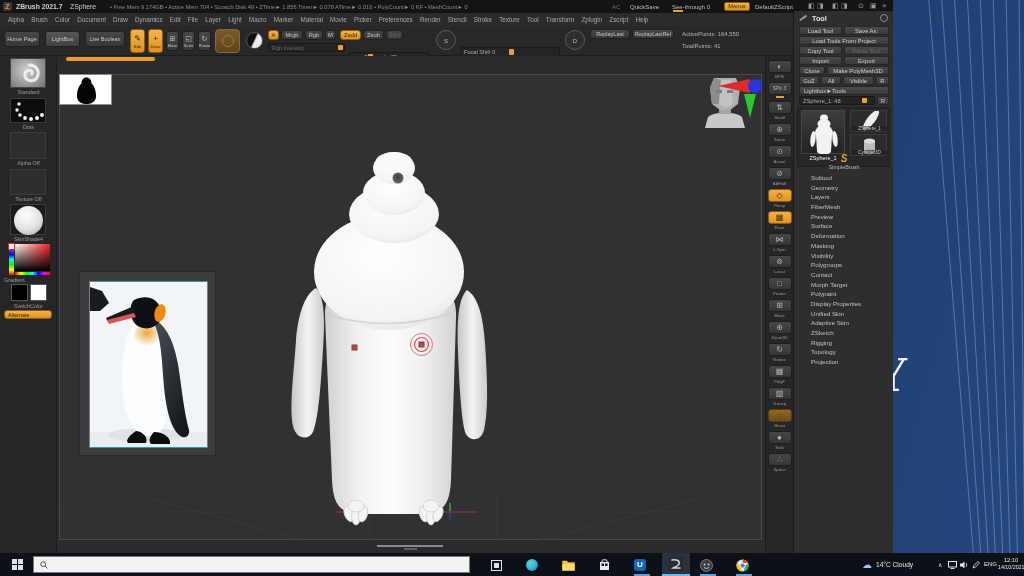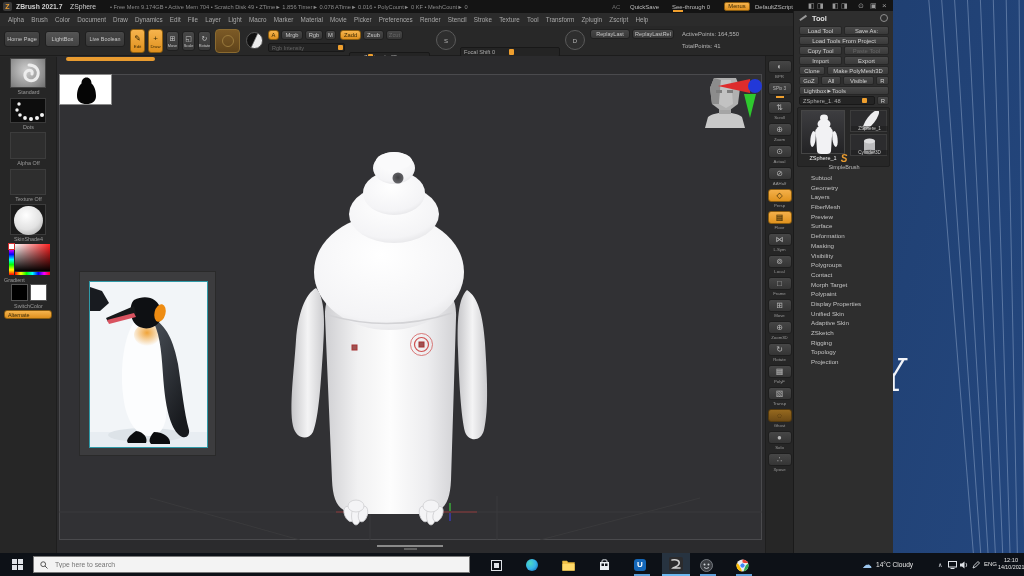--- a/index.html
+++ b/index.html
@@ -509,21 +509,20 @@
       <span class="abs" style="left:0;top:0;width:5px;height:5px;background:#dfe3e8;"></span>
       <span class="abs" style="left:6px;top:0;width:5px;height:5px;background:#dfe3e8;"></span>
       <span class="abs" style="left:0;top:6px;width:5px;height:5px;background:#dfe3e8;"></span>
       <span class="abs" style="left:6px;top:6px;width:5px;height:5px;background:#dfe3e8;"></span>
     </div>
     <div class="abs" style="left:33px;top:3px;width:437px;height:17px;background:#f3f3f3;border:1px solid #7a7a7a;display:flex;align-items:center;gap:5px;padding-left:6px;box-sizing:border-box;">
       <svg width="8" height="8" viewBox="0 0 8 8">
           <circle cx="3.2" cy="3.2" r="2.4" fill="none" stroke="#555" stroke-width="1"></circle>
           <line x1="5" y1="5" x2="7.5" y2="7.5" stroke="#555" stroke-width="1"></line>
         </svg>
-      <input style="border: none; background: transparent; outline: none; font-size: 6.8px; color: rgb(68, 68, 68); width: 300px; font-family: &quot;Liberation Sans&quot;, sans-serif;" placeholder="Type here to search">
     </div>
     <div class="abs tb-ic" style="left:488px;top:4px;">
       <svg width="11" height="11" viewBox="0 0 11 11">
           <rect x="0.5" y="0.5" width="10" height="10" fill="none" stroke="#dfe3e8" stroke-width="1"></rect>
           <rect x="3" y="3" width="5" height="5" fill="#dfe3e8"></rect>
         </svg>
     </div>
     <div class="abs tb-ic" style="left:524px;top:4px;">
       <span style="width:12px;height:12px;border-radius:50%;background:radial-gradient(circle at 35% 35%,#4fd8c0,#35b3e8 50%,#0c59a4);display:block;"></span>
     </div>

